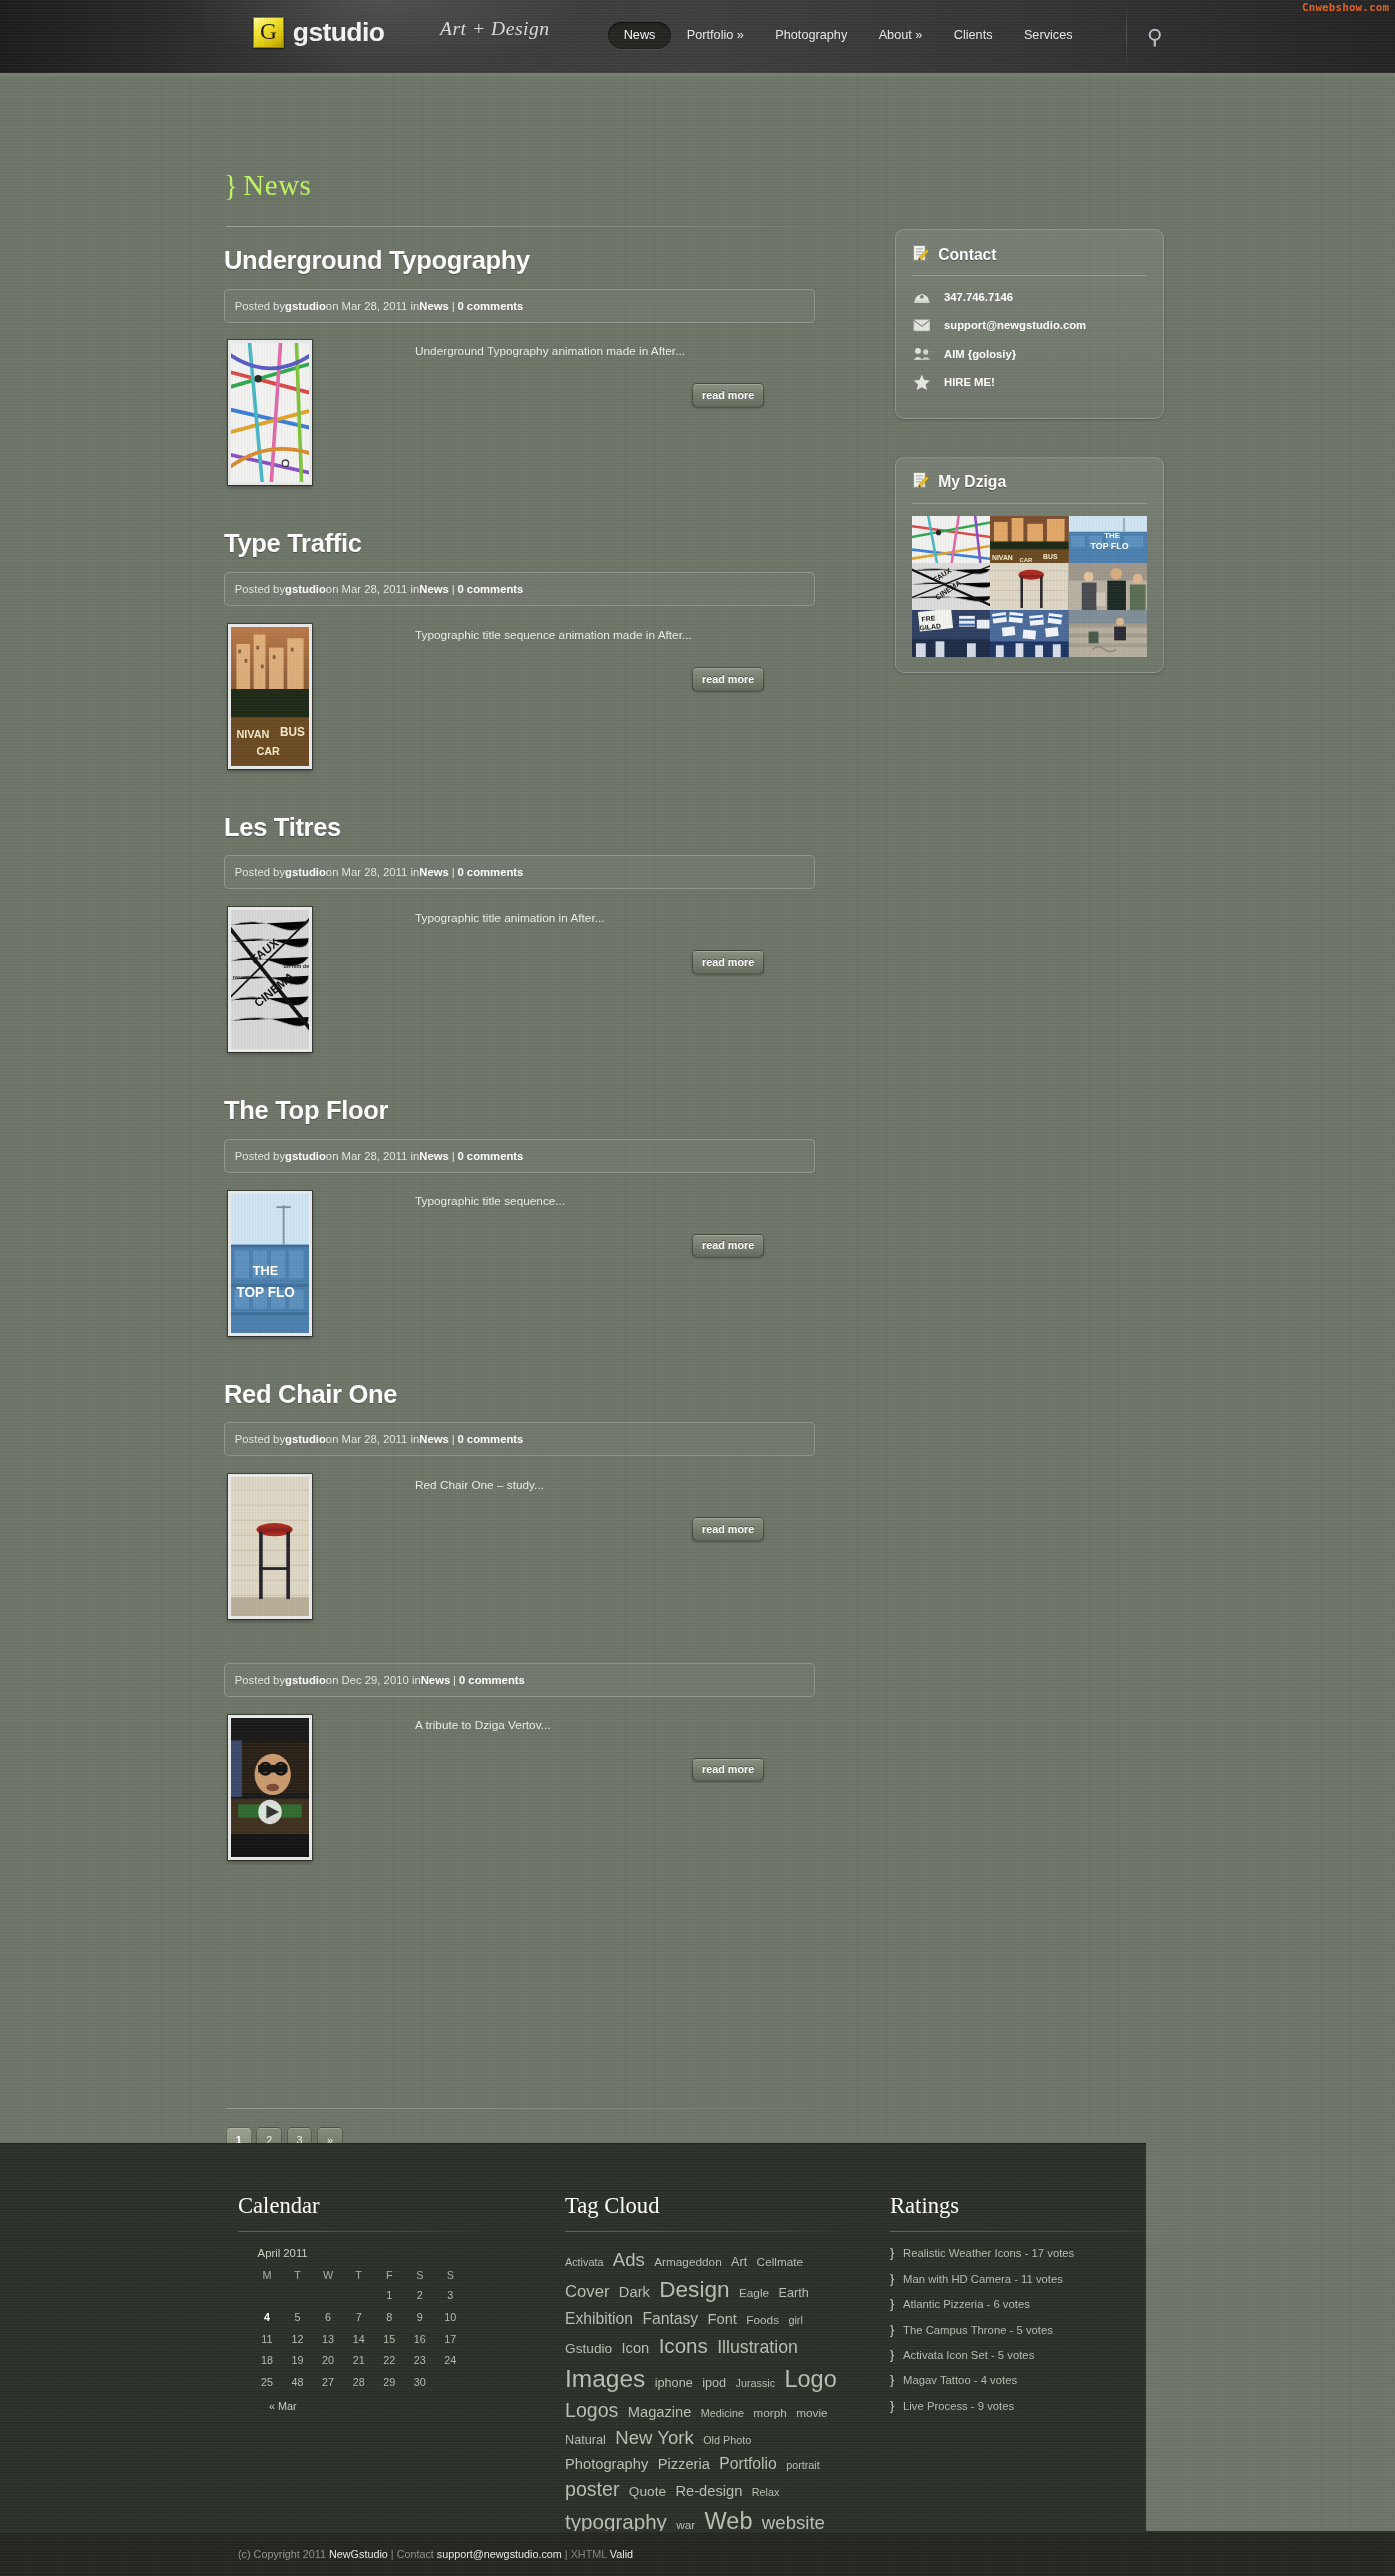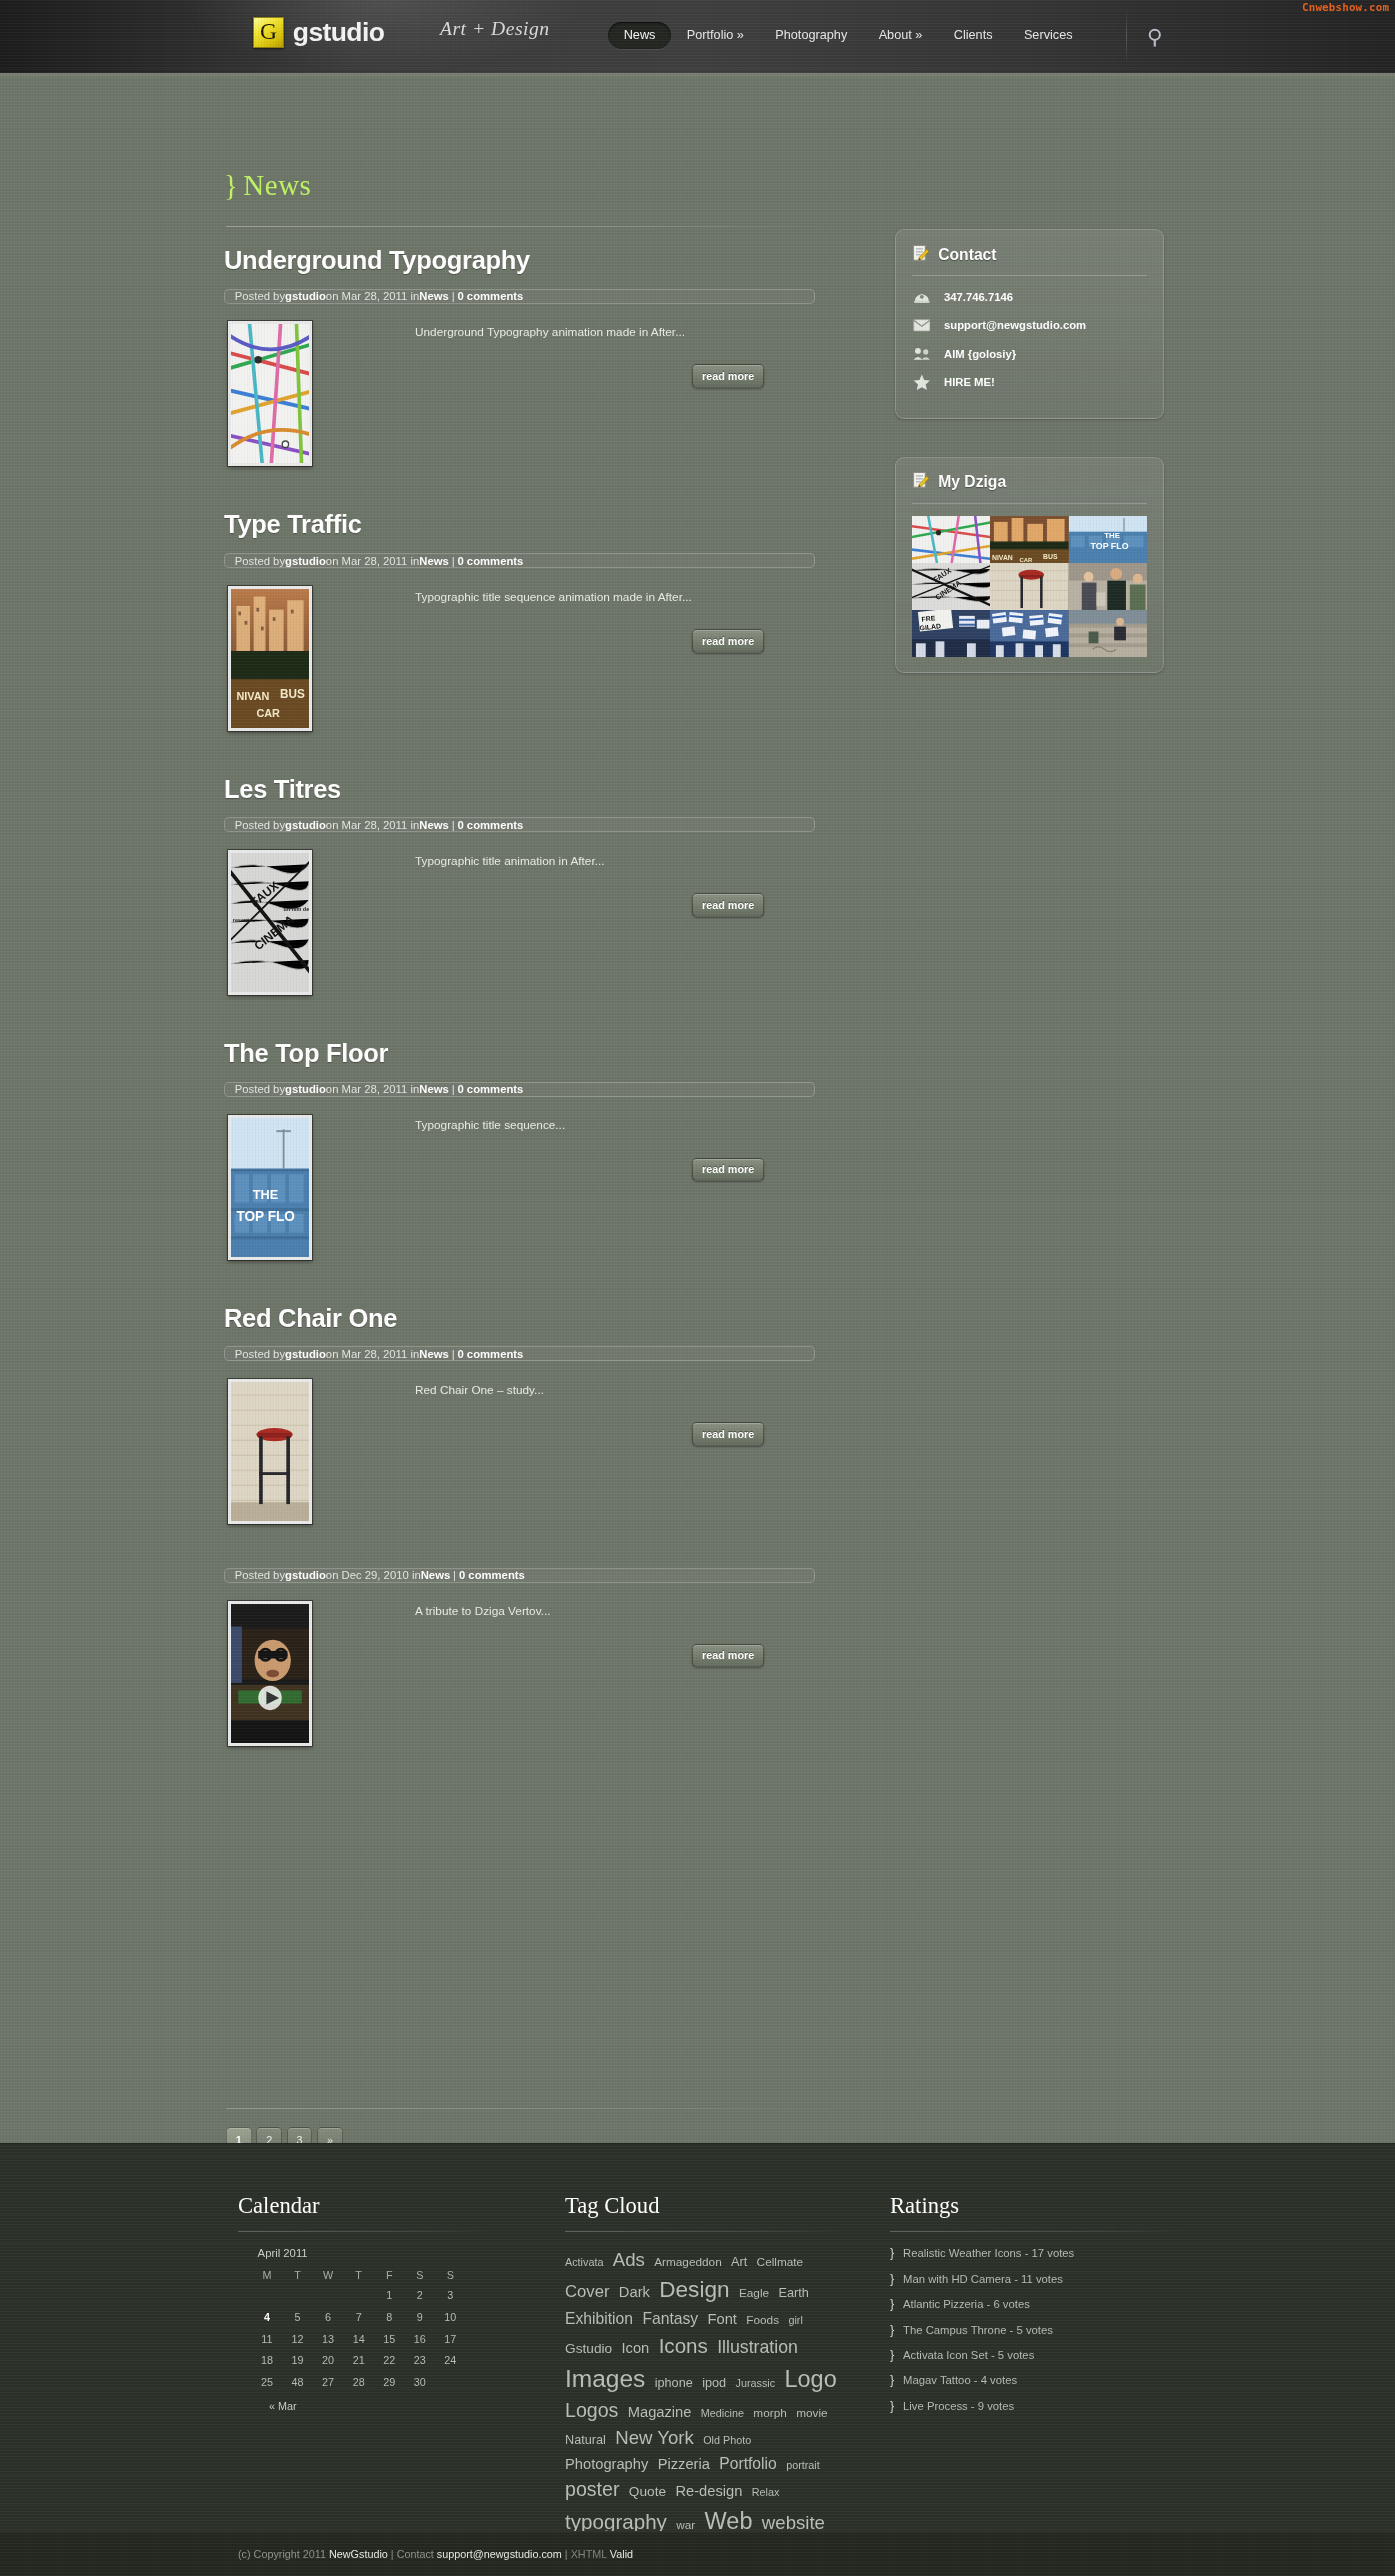--- a/index.html
+++ b/index.html
@@ -146,21 +146,21 @@
 
   .post-title {
     font-size: 25.5px; font-weight: bold; color: #ffffff;
     letter-spacing: -0.3px;
     margin-bottom: 13.7px;
     cursor: pointer;
     text-shadow: 0 1px 1px rgba(0,0,0,.3);
   }
 
   .post-meta {
-    height: 15px;
+    height: 34px;
     border: 1px solid rgba(255,255,255,.22);
     border-radius: 4.9px;
     background: rgba(255,255,255,.035);
     display: flex; align-items: center;
     padding: 0 9.8px;
     font-size: 11.3px;
     color: #e2e6de;
     margin-bottom: 17.7px;
     width: 591px;
   }
@@ -265,21 +265,21 @@
     grid-template-columns: repeat(3, 1fr);
     width: 100%;
     line-height: 0;
   }
   .flickr-cell { width: 100%; height: 47px; position: relative; overflow: hidden; cursor: pointer; }
 
   
   .footer {
     position: absolute;
     left: 0; top: 2143px;
-    width: 1395px; height: 433px;
+    width: 1146px; height: 433px;
     background: #2b3029;
     border-top: 1px solid #1a1e18;
     z-index: 12;
   }
   .footer-inner { position: relative; width: 1395px; height: 100%; }
 
   .fcol { position: absolute; top: 49px; }
   .fcol-1 { left: 238px; width: 250px; }
   .fcol-2 { left: 565px; width: 279px; }
   .fcol-3 { left: 890px; width: 294px; }

